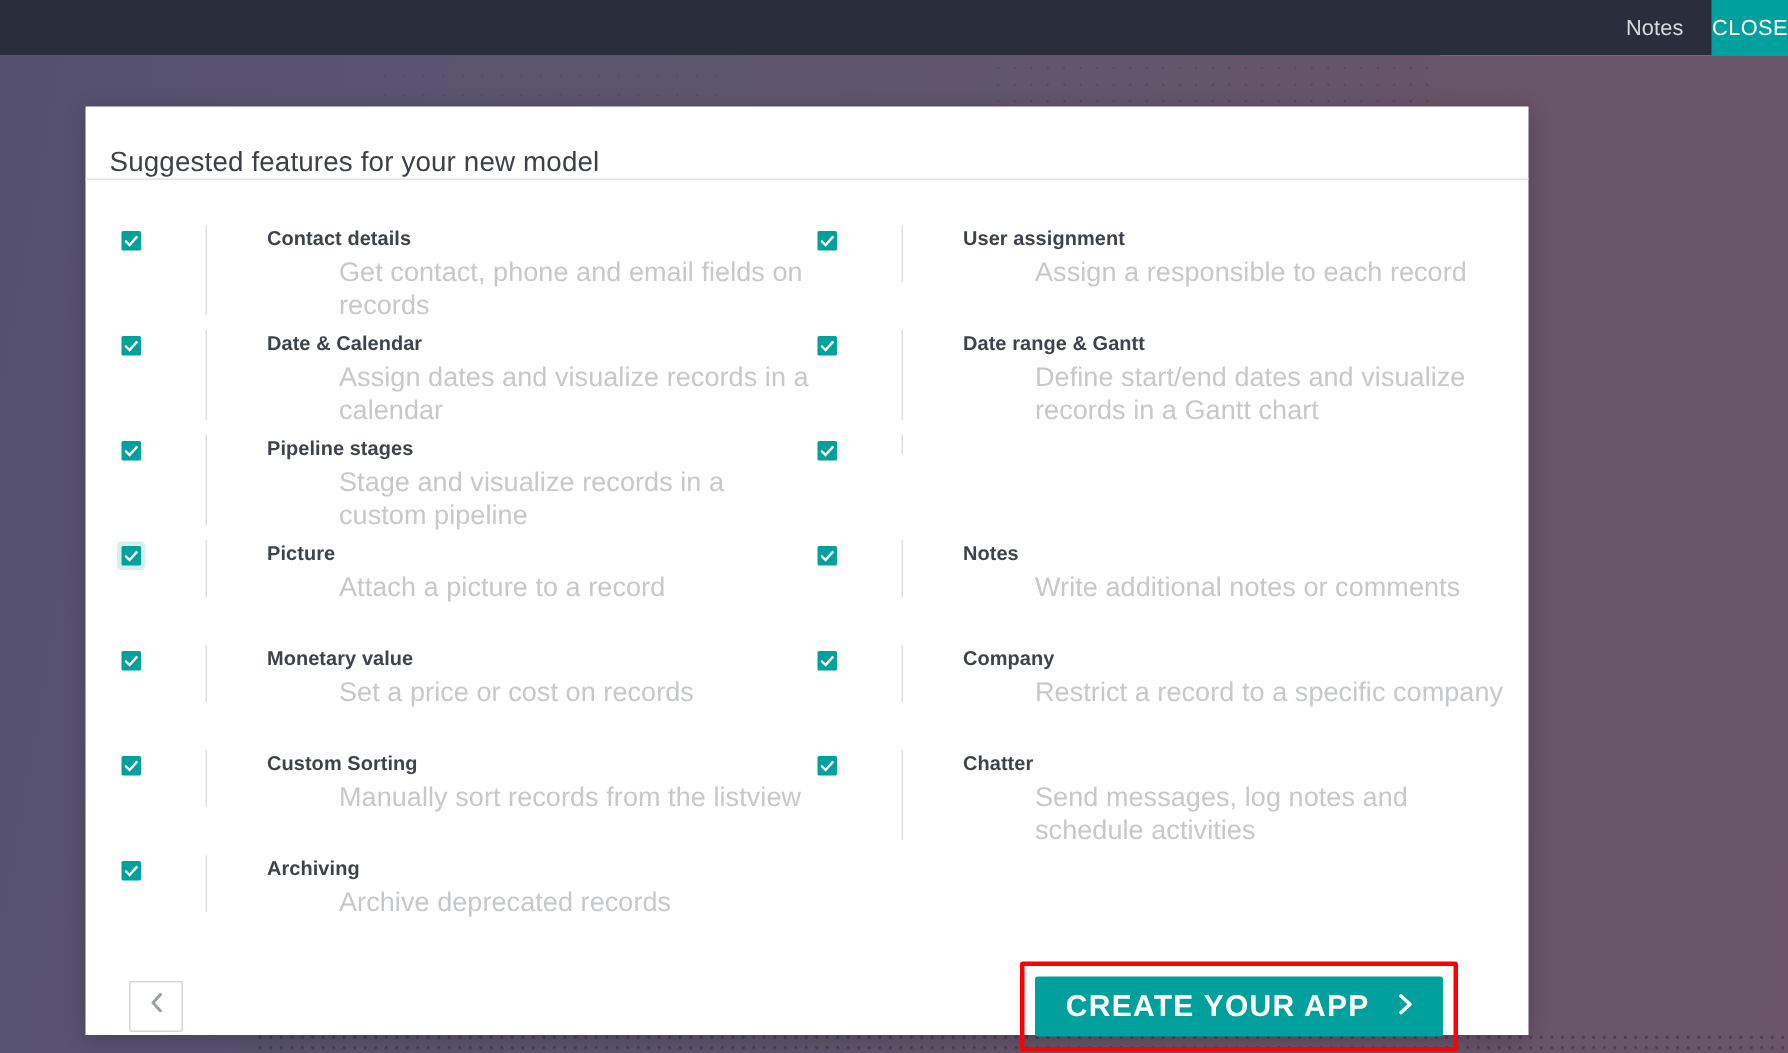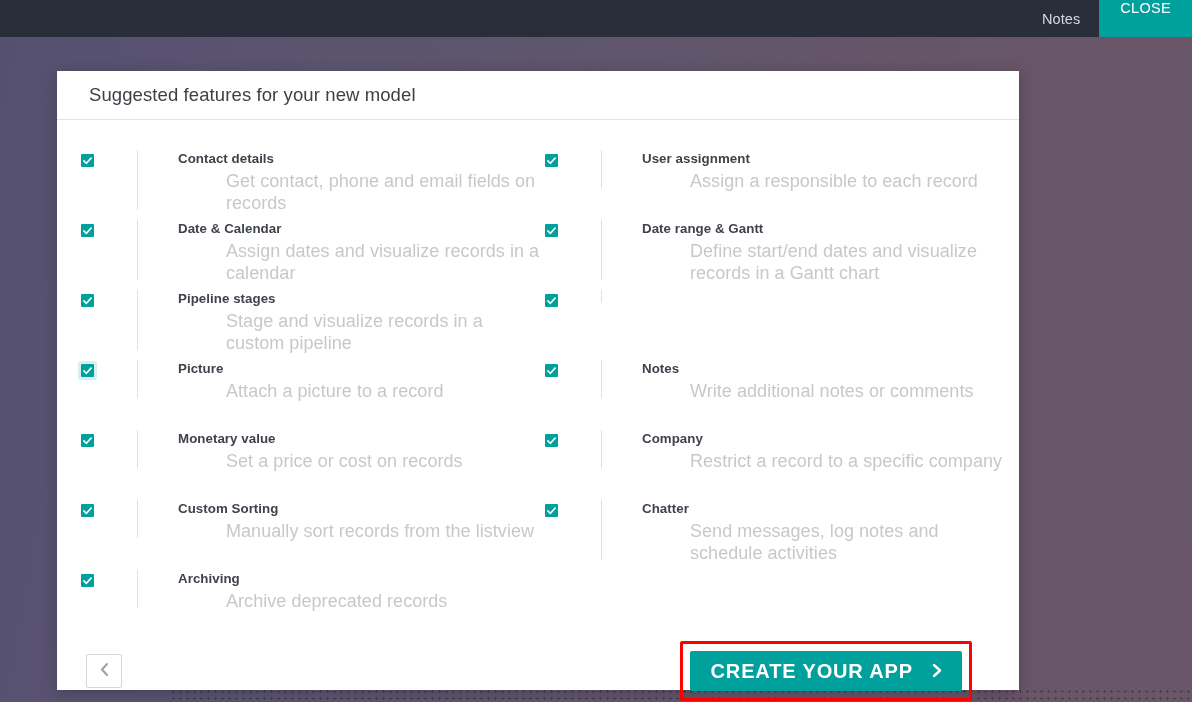--- a/index.html
+++ b/index.html
@@ -35,22 +35,22 @@
     align-items: center;
     padding: 0 19px;
     color: #d7d9de;
     font-size: 14.5px;
     letter-spacing: .1px;
     cursor: pointer;
     white-space: nowrap;
   }
   .navbar-cta {
     display: flex;
-    align-items: flex-start;
-    padding: 0 21px;
+    align-items: center;
+    padding: 0 0;
     background: #00a09d;
     color: #ffffff;
     font-size: 14.5px;
     font-weight: 400;
     cursor: pointer;
     white-space: nowrap;
     overflow: hidden;
     letter-spacing: .3px;
   }
 
@@ -101,22 +101,22 @@
     box-shadow: 0 3px 14px rgba(0,0,0,.22);
     z-index: 10;
     display: flex;
     flex-direction: column;
   }
   .dialog-header {
     height: 49px;
     flex: 0 0 49px;
     border-bottom: 1px solid #e4e4e4;
     display: flex;
-    align-items: center;
-    padding: 0 32px;
+    align-items: flex-end;
+    padding: 0 16px;
   }
   .dialog-title {
     font-size: 18.5px;
     color: #3d4047;
     font-weight: 400;
     letter-spacing: .1px;
   }
 
   .dialog-body {
     flex: 1 1 auto;

